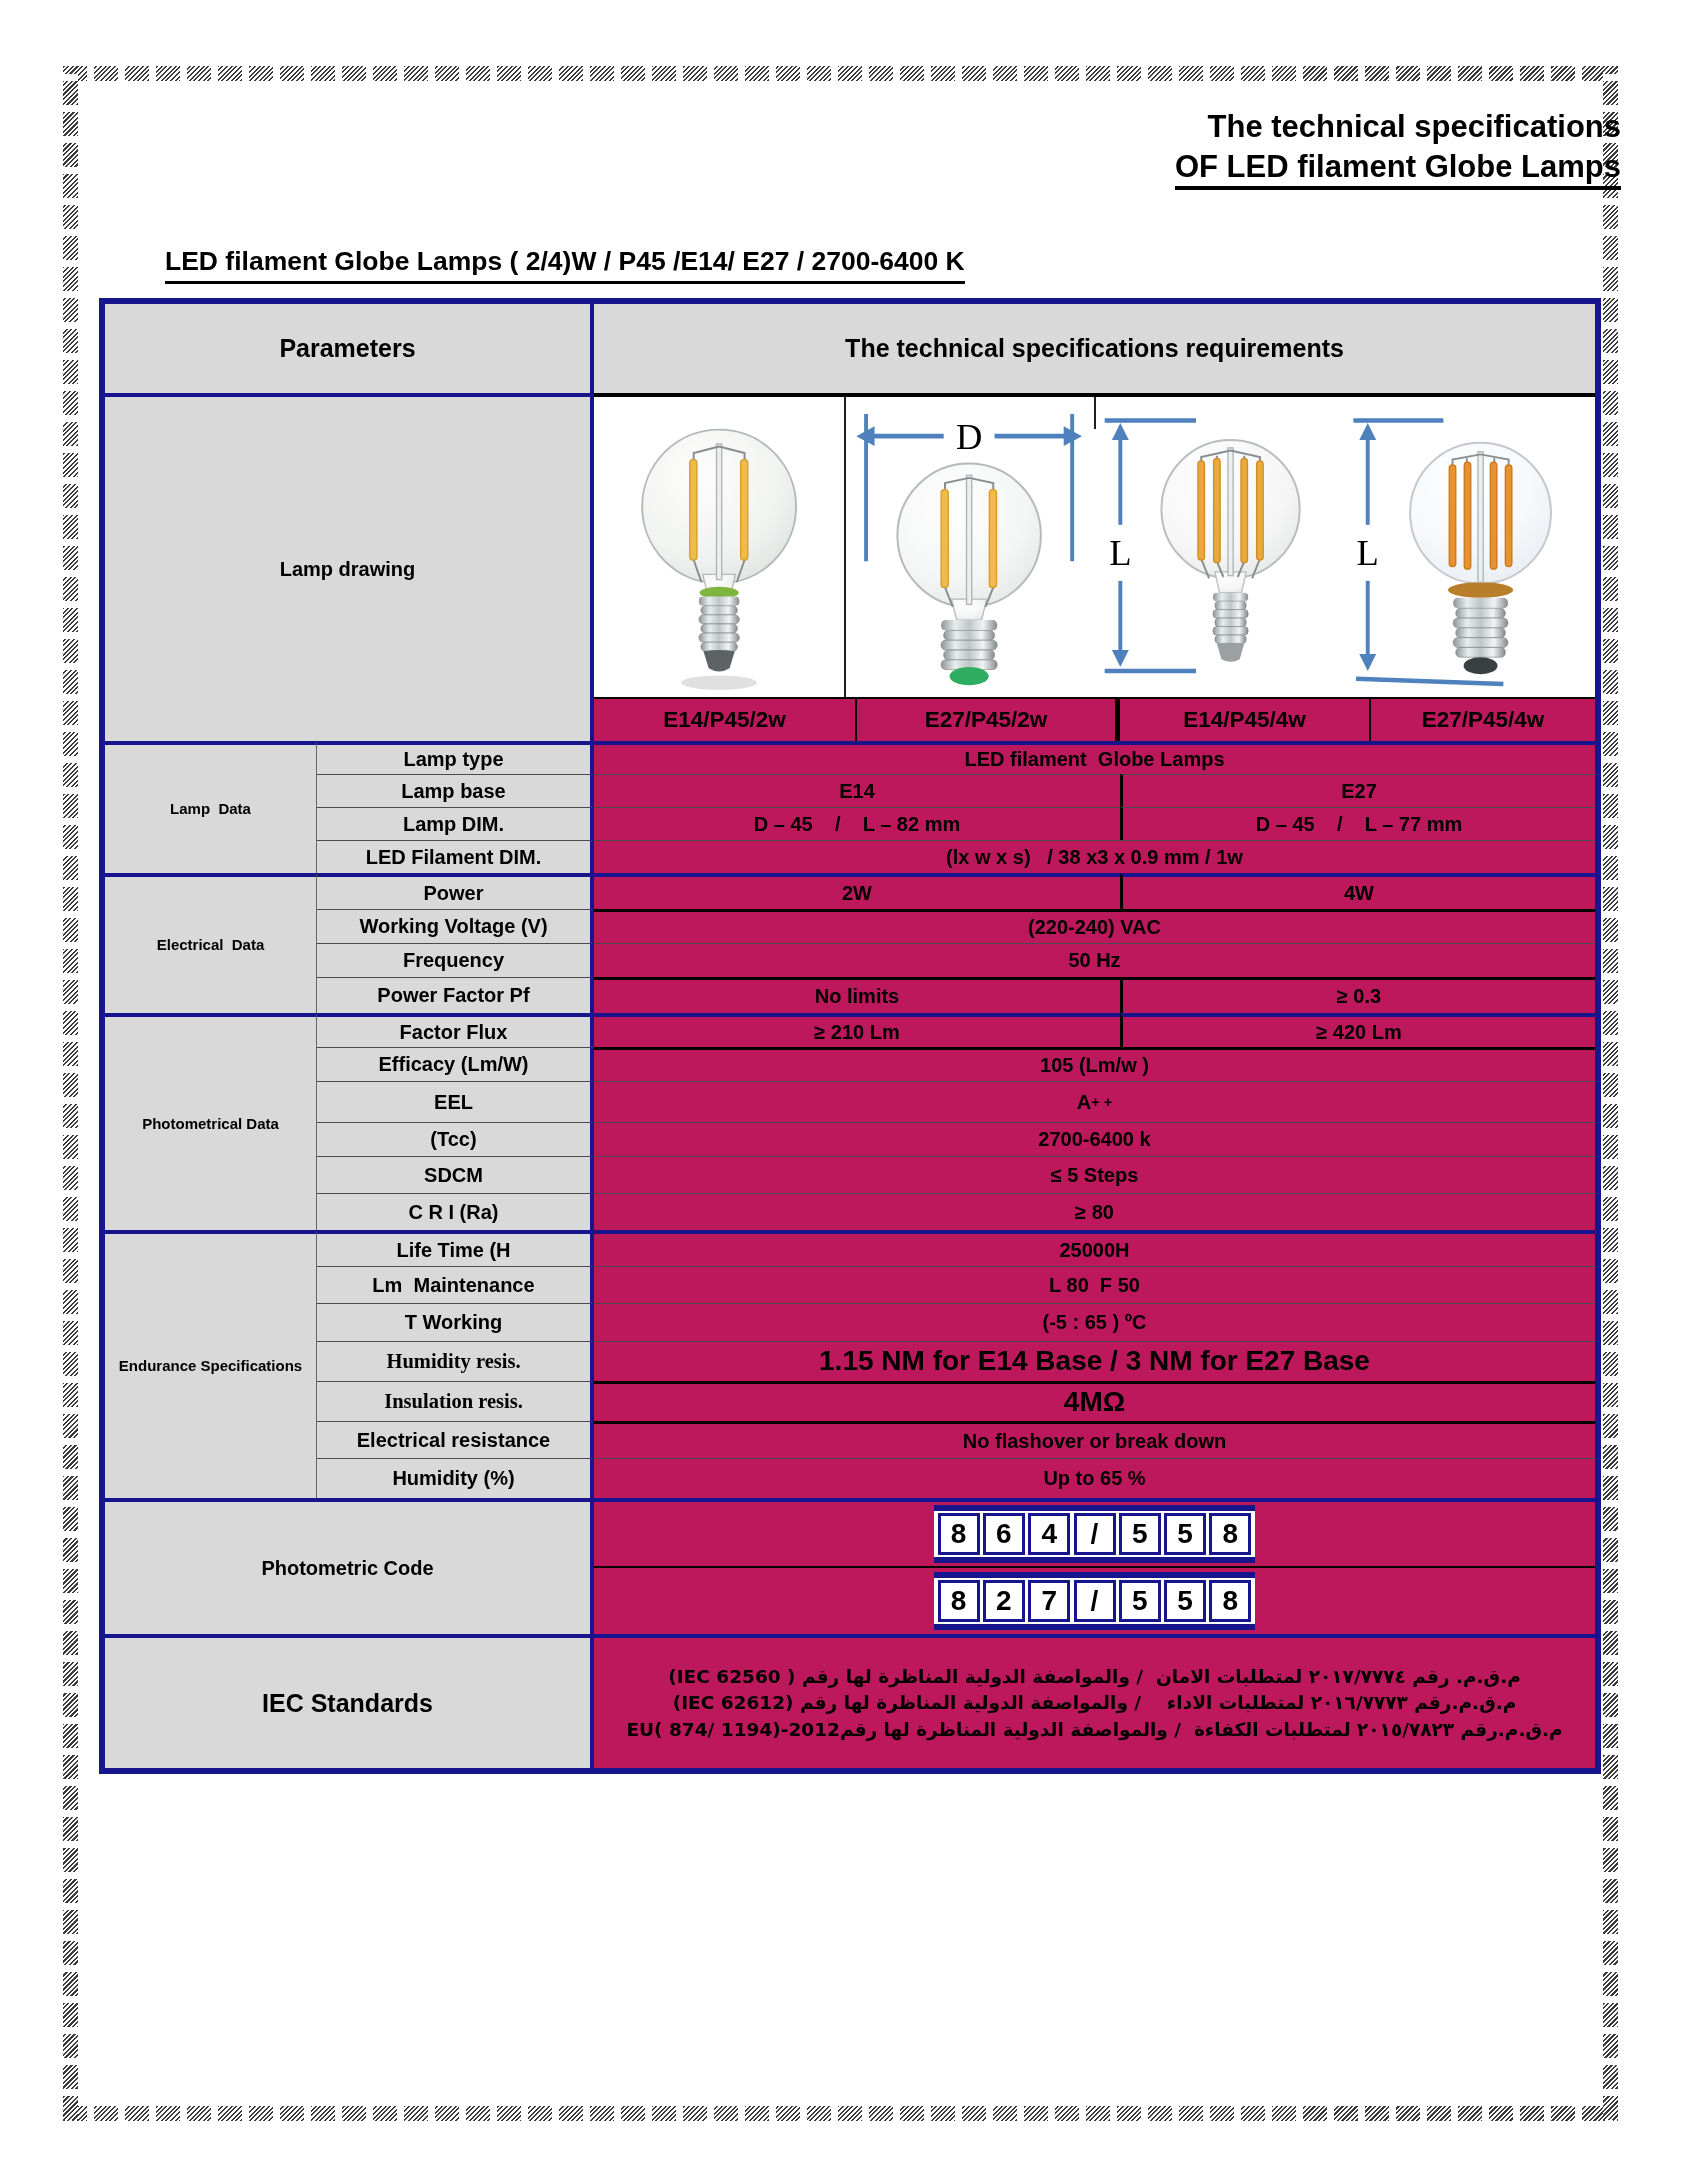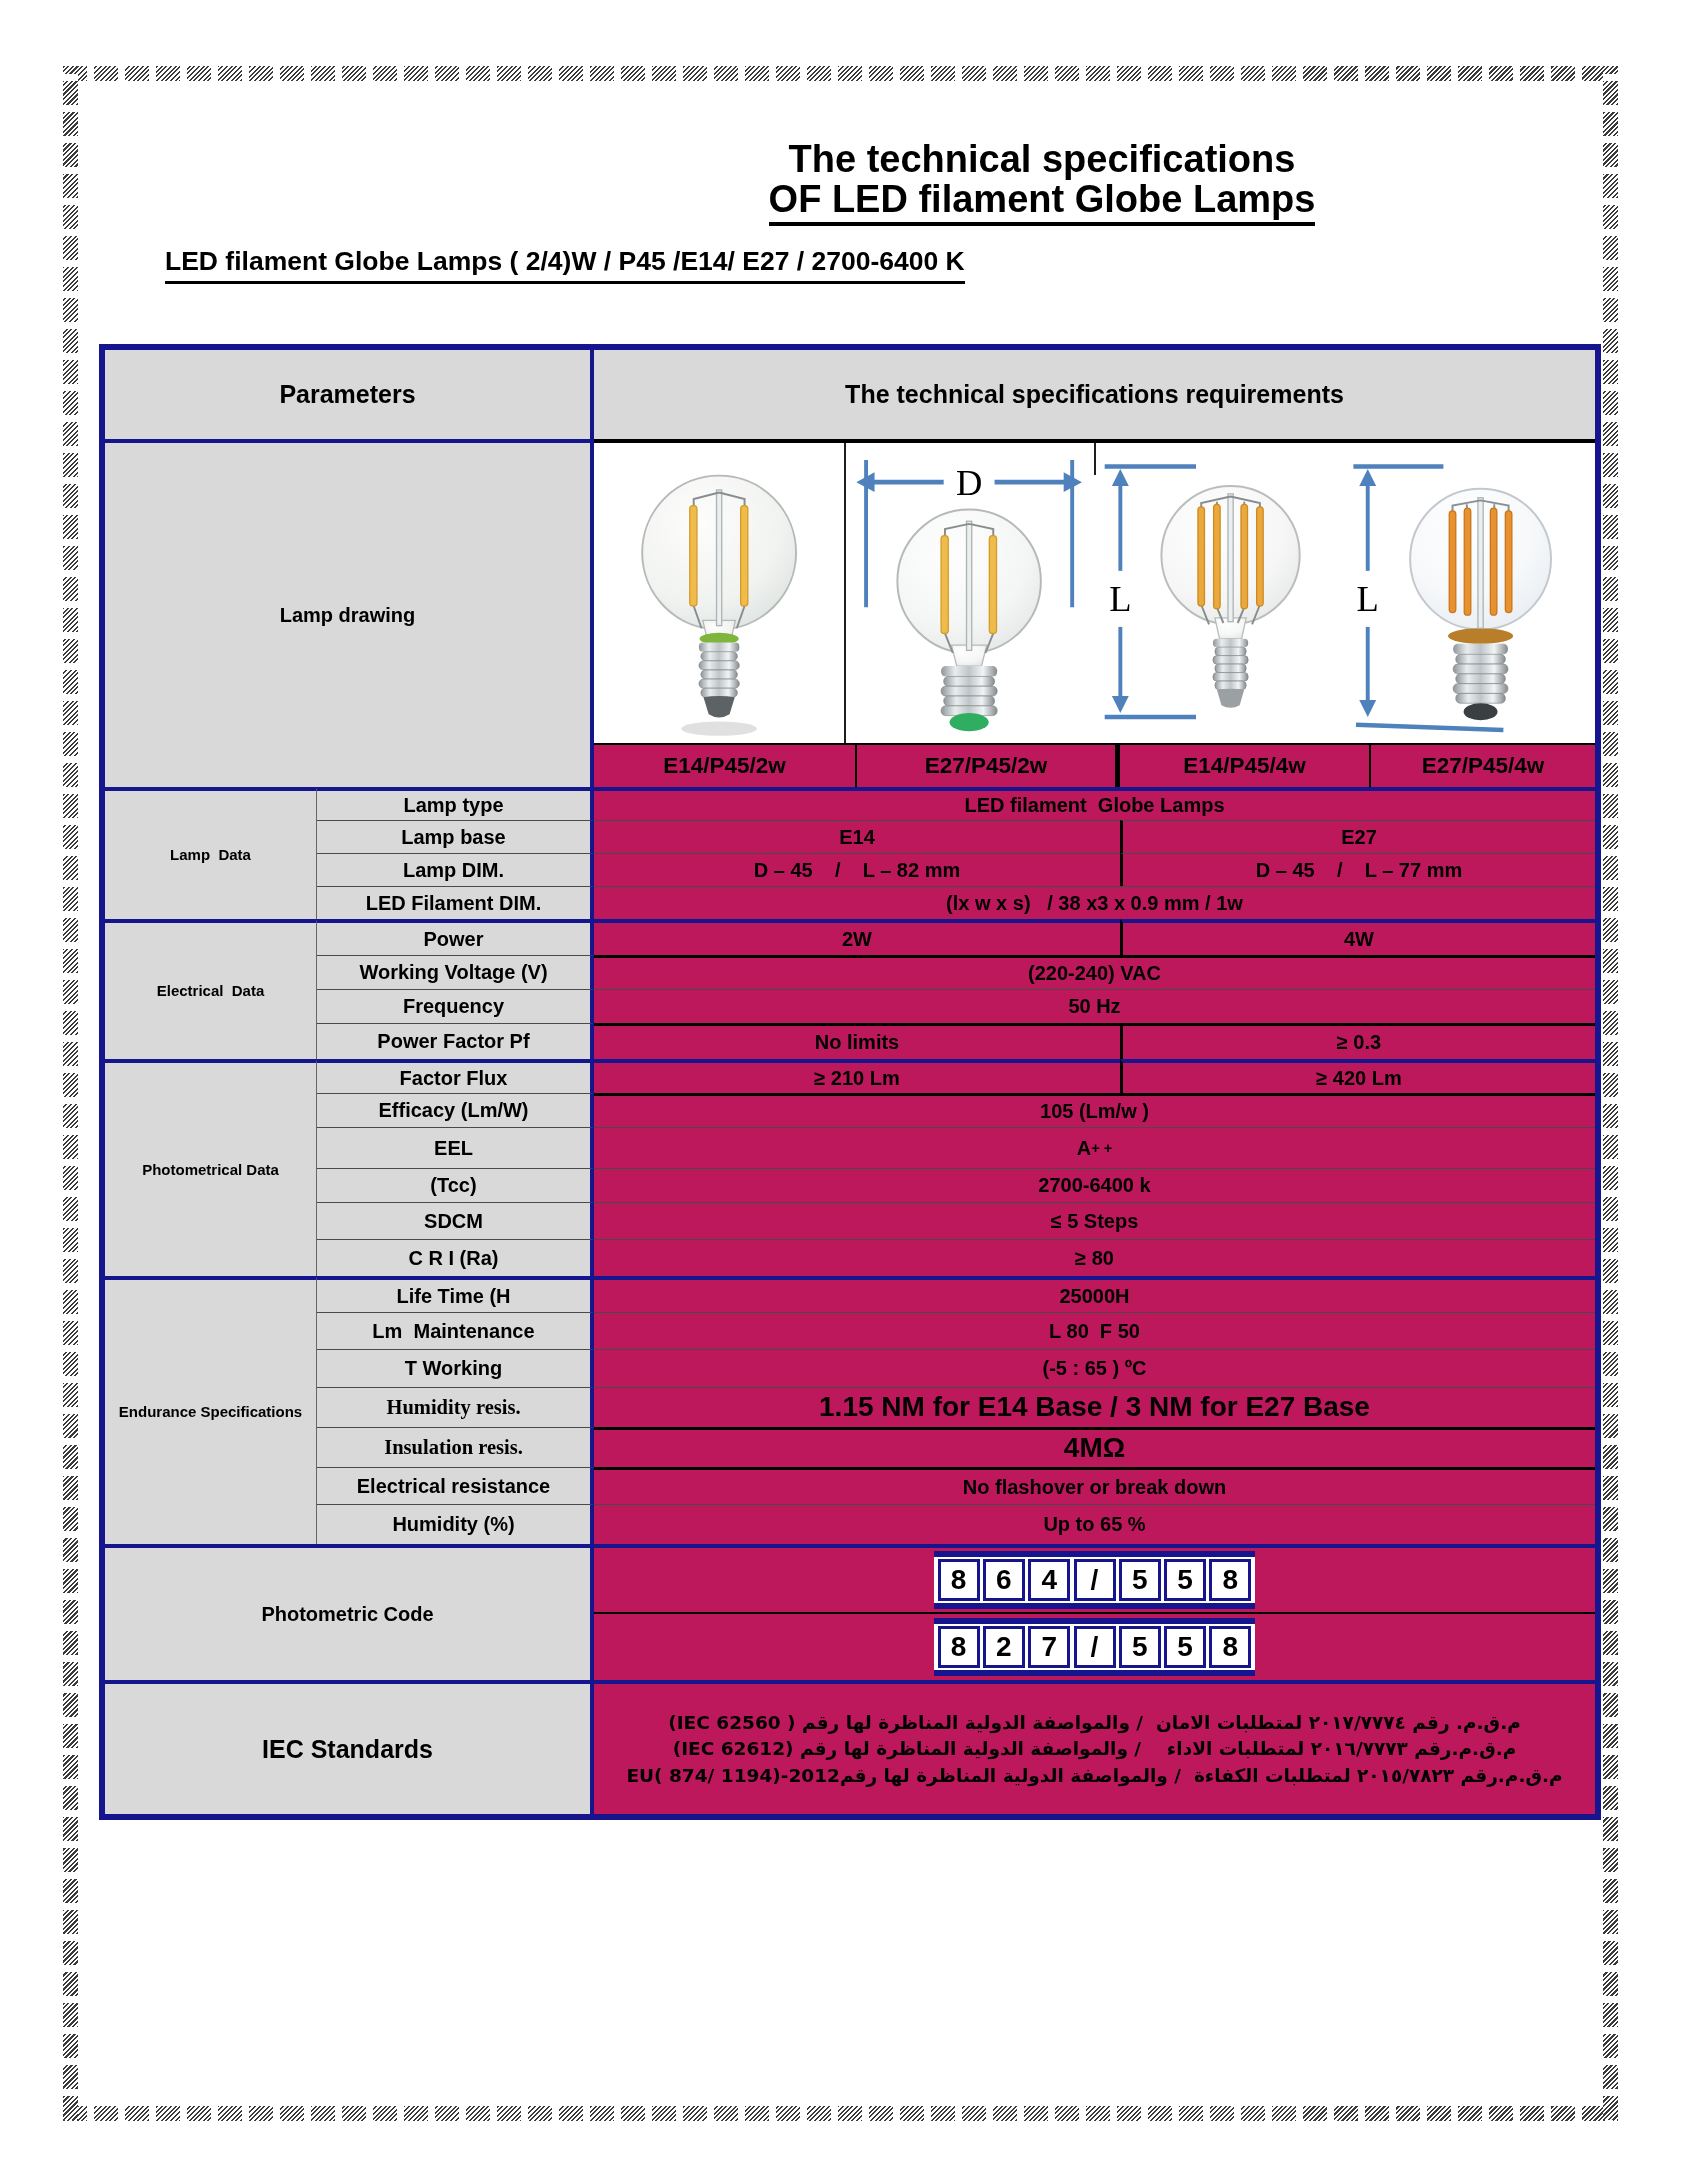--- a/index.html
+++ b/index.html
@@ -25,36 +25,35 @@
       repeating-linear-gradient(0deg, rgba(255,255,255,0) 0 24px, #fff 24px 31px),
       repeating-linear-gradient(135deg,#3a3a3a 0 1.6px,#fff 1.6px 3.3px);
   }
   .frame-top{left:63px;top:66px;width:1555px;height:14.6px;}
   .frame-bottom{left:63px;top:2106px;width:1555px;height:14.6px;}
   .frame-left{left:63px;top:66px;width:14.6px;height:2054px;}
   .frame-right{left:1603px;top:66px;width:14.6px;height:2054px;}
 
   .title{
     position:absolute;top:107px;left:463px;width:1158px;
-    text-align:center;font-size:38px;line-height:40px;margin-top:32px;
+    text-align:right;font-size:31px;line-height:40px;
   }
   .title .u{border-bottom:4px solid #000;padding-bottom:2px;}
   .subtitle{
     position:absolute;top:246px;left:165px;font-size:26.5px;
     border-bottom:3.3px solid #000;padding-bottom:4px;text-align:right;
   }
 
   .spec-table{
     position:absolute;left:99px;top:298px;
     display:grid;
     grid-template-columns:212px 277px 263px 263px 251px 224px;
     grid-template-rows:89px 304px 44px 33px 33px 33px 33px 36px 34px 34px 36px 34px 34px 41px 34px 37px 37px 36px 37px 38px 40px 40px 37px 40px 68px 68px 134px;
     border:6px solid var(--navy);
     background:#fff;
-    margin-top:46px;
   }
   .cell{
     display:flex;align-items:center;justify-content:center;
     text-align:center;padding:0 5.3px;font-size:20px;line-height:1.15;
   }
   .lbl,.sub,.grp{background:var(--grey);}
   .sub{border-right:4.6px solid var(--navy);}
   .grp{border-right:1.3px solid #666;font-size:15px;}
   .pr{border-right:4.6px solid var(--navy);}
   .val{background:#be185d;}

